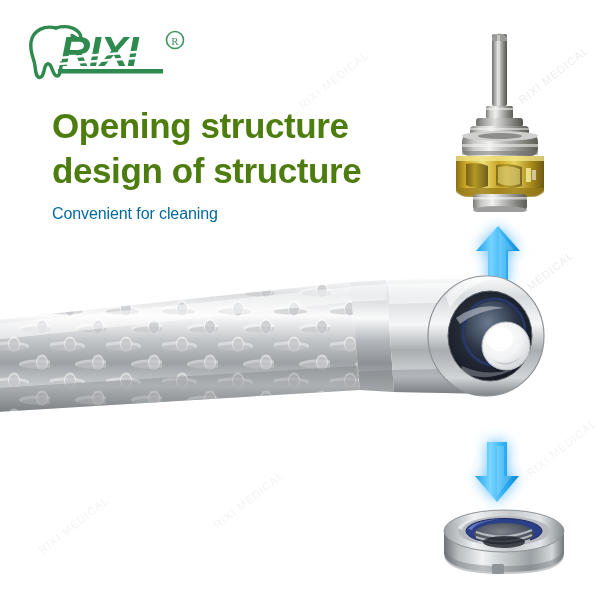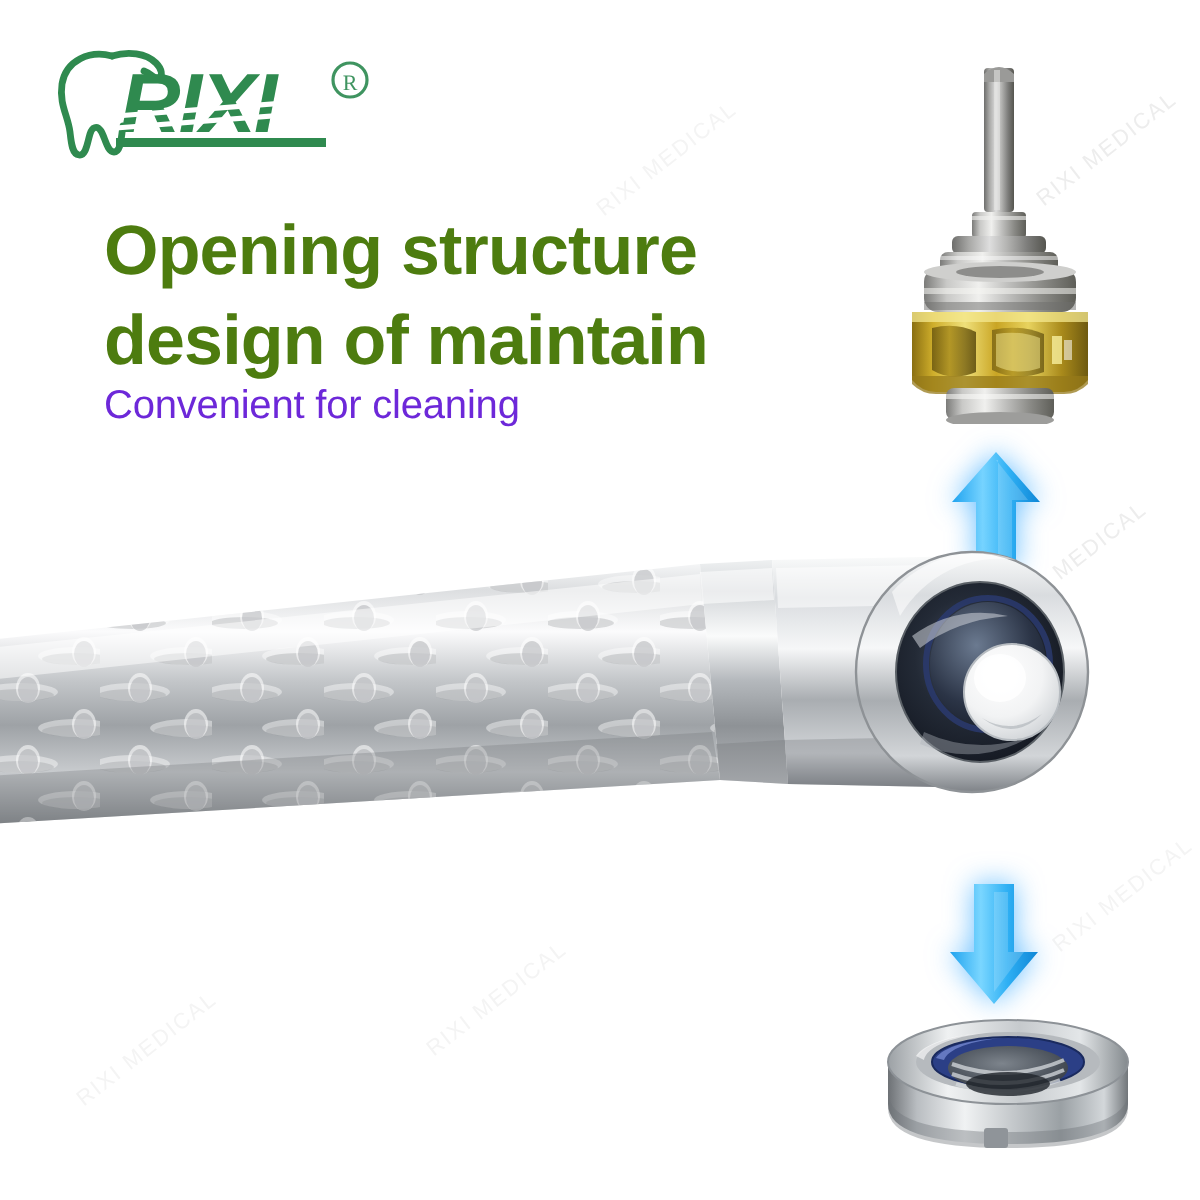--- a/index.html
+++ b/index.html
@@ -51,26 +51,26 @@
     font-weight: bold;
     line-height: 1.28;
     color: #4d7c0f;
     letter-spacing: -0.4px;
   }
   #headline .l2 { display: block; }
 
   #subhead {
     position: absolute;
     left: 52px;
-    top: 190px;
+    top: 203px;
     width: 330px;
-    font-size: 20px;
+    font-size: 16px;
     font-weight: normal;
     line-height: 1.33;
-    color: #6d28d9;
+    color: #0369a1;
     letter-spacing: -0.1px;
   }
   #subhead .l2 { display: block; }
 
   
   #cartridge {
     position: absolute;
     left: 440px;
     top: 22px;
     width: 125px;
@@ -138,21 +138,21 @@
 
       <g>
         <circle cx="155" cy="26" r="8.5" fill="none" stroke="#3f9460" stroke-width="1.6"></circle>
         <text x="155" y="31" text-anchor="middle" font-family="'Liberation Serif', serif" font-size="11" fill="#3f9460">R</text>
       </g>
     </svg>
   </div>
 
   <div id="headline">
     <span>Opening structure</span>
-    <span class="l2">design of maintain</span>
+    <span class="l2">design of structure</span>
   </div>
 
   <div id="subhead">
     <span>Convenient for cleaning</span>
   </div>
 
   <div id="cartridge">
     <svg width="125" height="190" viewBox="0 0 125 190">
       <defs>
         <linearGradient id="steelH" x1="0" y1="0" x2="1" y2="0">

